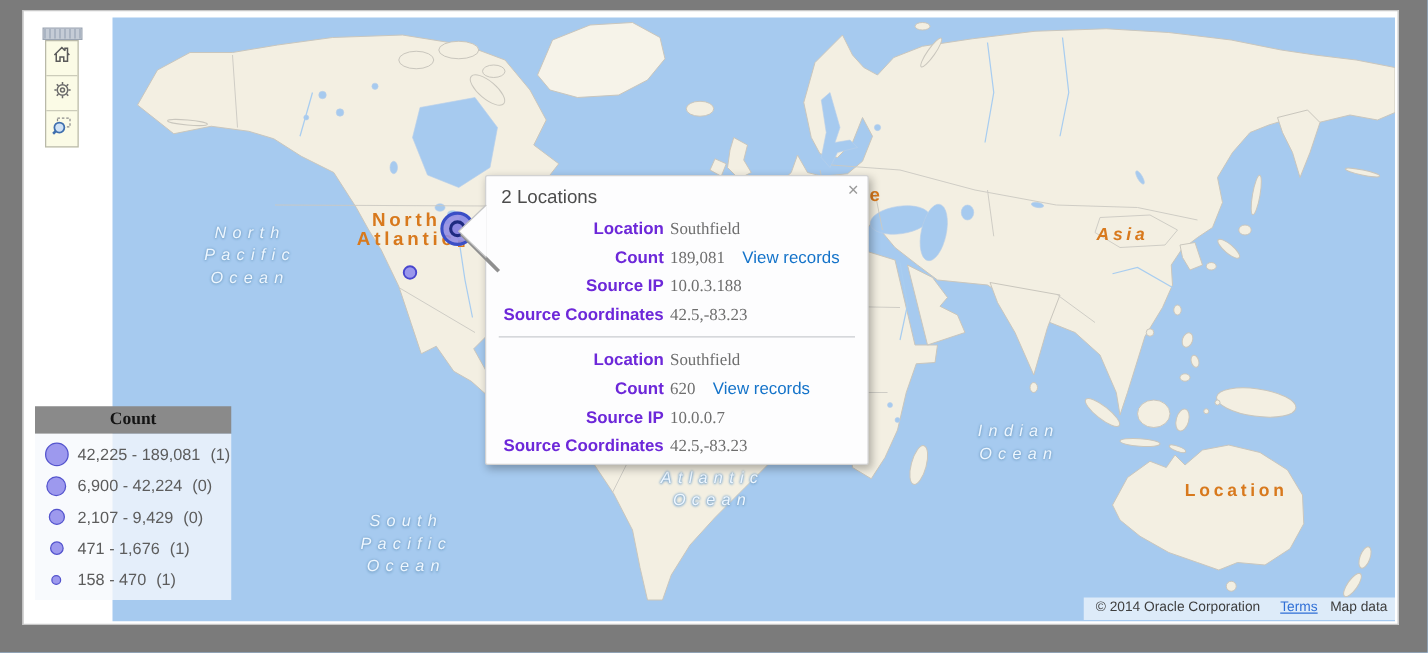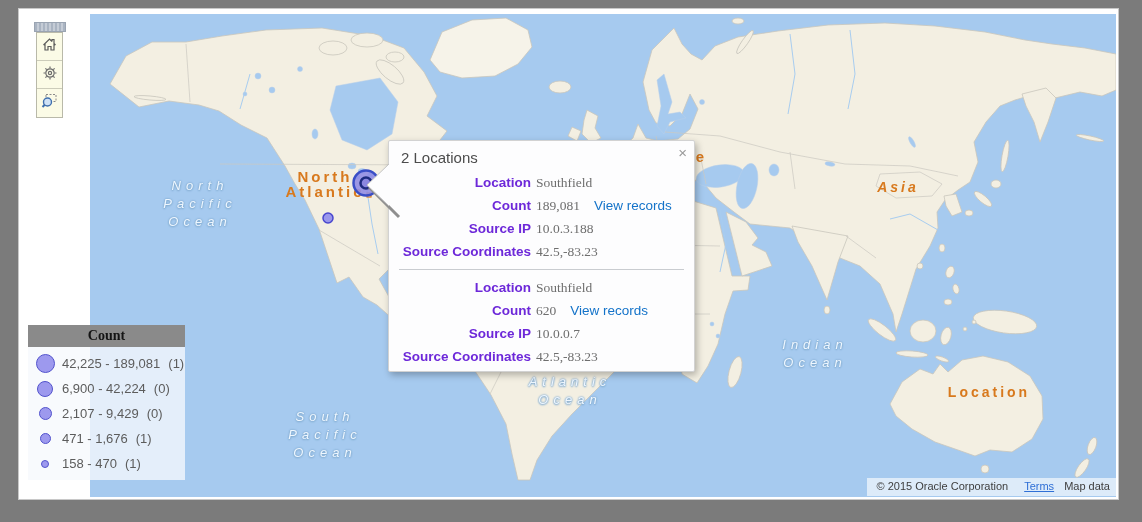--- a/index.html
+++ b/index.html
@@ -253,21 +253,21 @@
       <span>Location</span>
     </div>
 
     <svg class="markers" width="1026" height="483" viewBox="0 0 1026 483">
       <circle cx="238" cy="204" r="5" fill="#9A97EC" stroke="#4846CE" stroke-width="1.5"></circle>
       <circle cx="276" cy="169" r="12.5" fill="#8F8BE4" fill-opacity="0.88" stroke="#3A4EC6" stroke-width="2.5"></circle>
       <circle cx="276" cy="169" r="5.5" fill="#8A86E0" stroke="#1E2B80" stroke-width="2.5"></circle>
     </svg>
 
     <div class="attrib">
-      <span>© 2015 Oracle Corporation</span><a href="#">Terms</a><span>Map data</span>
+      <span>© 2014 Oracle Corporation</span><a href="#">Terms</a><span>Map data</span>
     </div>
   </div>
 
   <div class="tb-handle"></div>
   <div class="toolbar">
     <div class="tb-btn" title="">
       <span>
         <svg width="17" height="16" viewBox="0 0 16 16" fill="none" stroke="#5a5a5a" stroke-width="1.2">
           <path d="M2 8 L8 2 L10.5 4.5 M10.5 4.5 L10.5 2.5 L12.5 2.5 L12.5 6.5 L14 8 M3.5 7 L3.5 13 L6.5 13 L6.5 9.5 L9.5 9.5 L9.5 13 L12.5 13 L12.5 7"></path>
         </svg>

